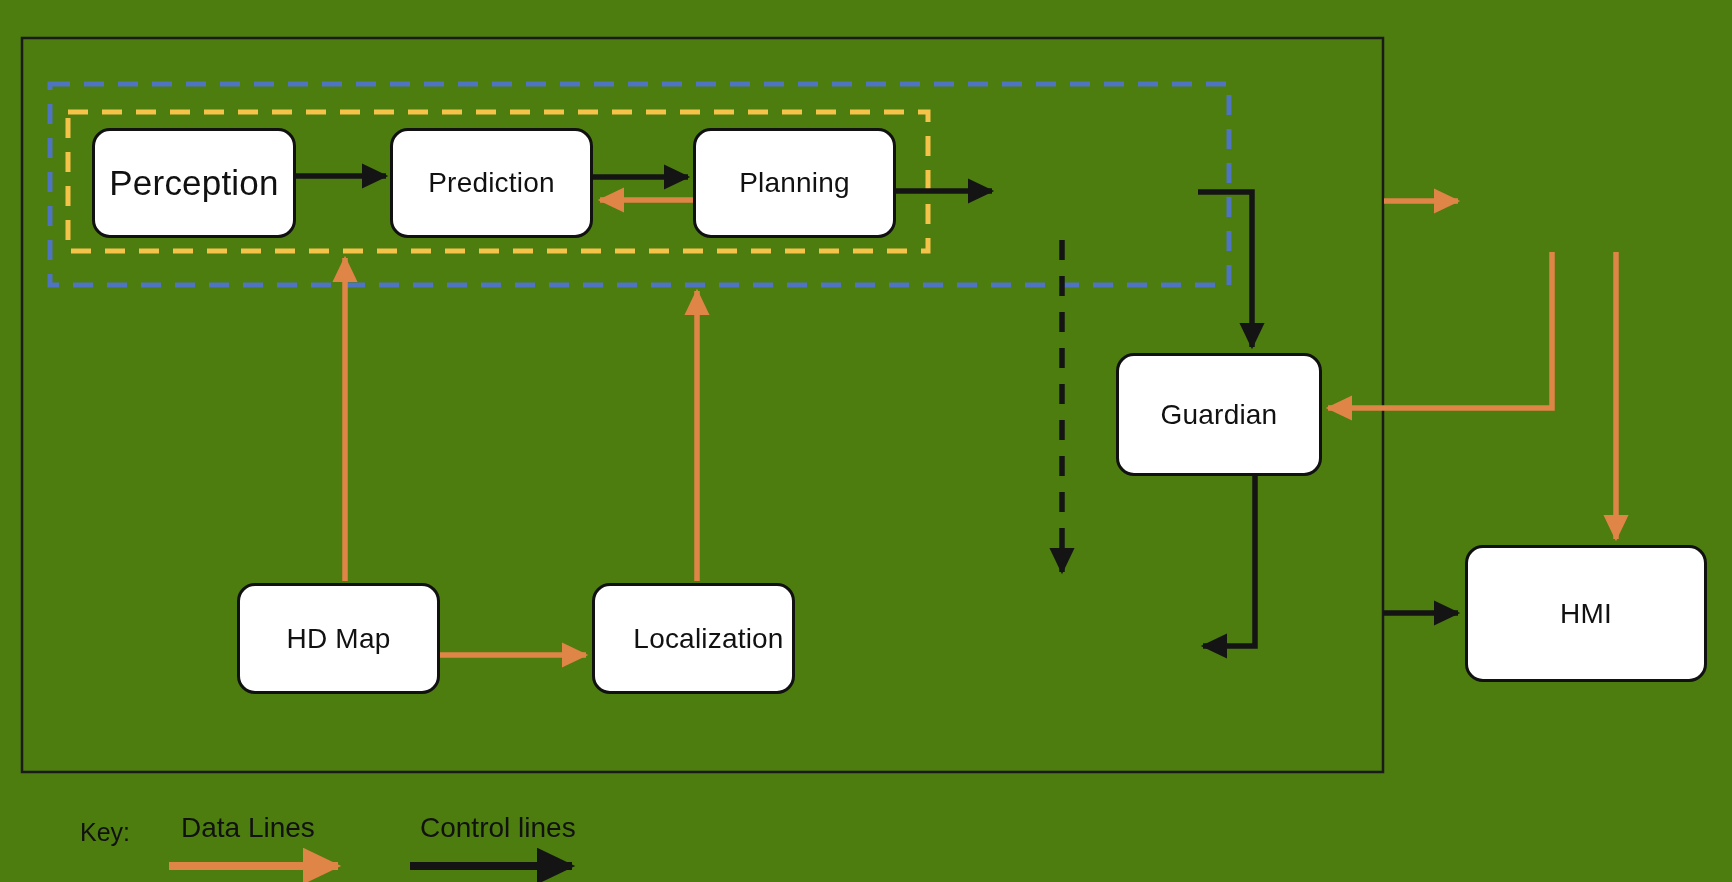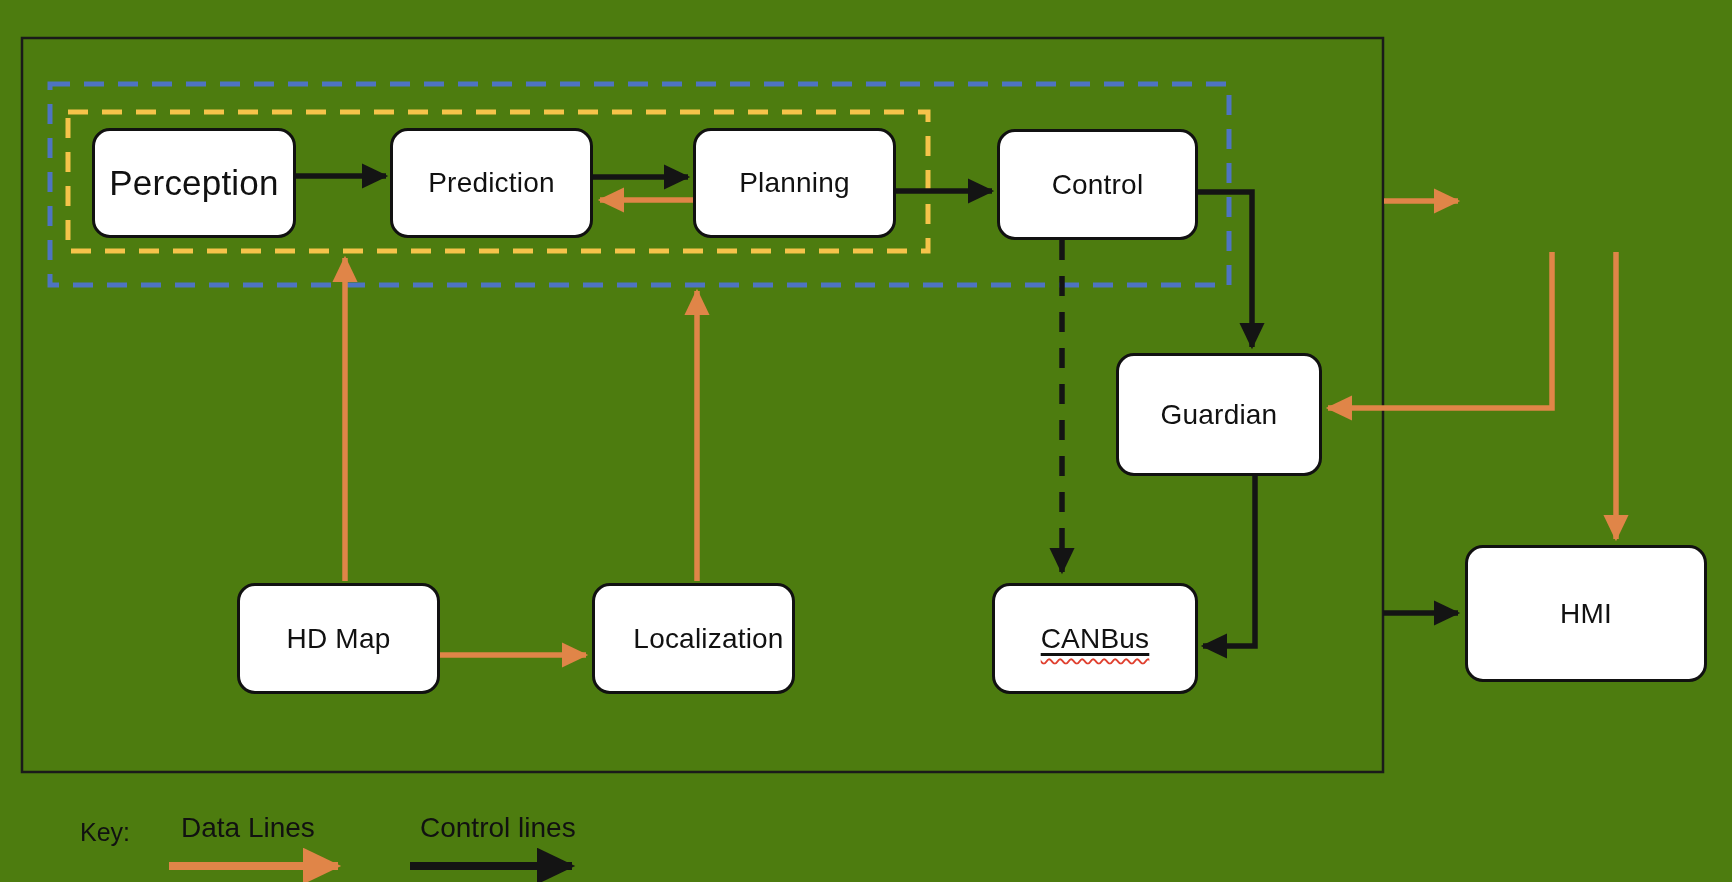--- a/index.html
+++ b/index.html
@@ -109,28 +109,22 @@
 
   <div class="box box-perception">
     <span>Perception</span>
   </div>
   <div class="box box-planning">
     <span>Planning</span>
   </div>
   <div class="box box-prediction">
     <span>Prediction</span>
   </div>
-  <div class="box box-control">
-    <span>Control</span>
-  </div>
   <div class="box box-guardian">
     <span>Guardian</span>
-  </div>
-  <div class="box box-canbus">
-    <span class="underline-black"><span class="wavy-red">CANBus</span></span>
   </div>
   <div class="box box-hdmap">
     <span>HD Map</span>
   </div>
   <div class="box box-localization">
     <span>Localization</span>
   </div>
   <div class="box box-hmi">
     <span>HMI</span>
   </div>

